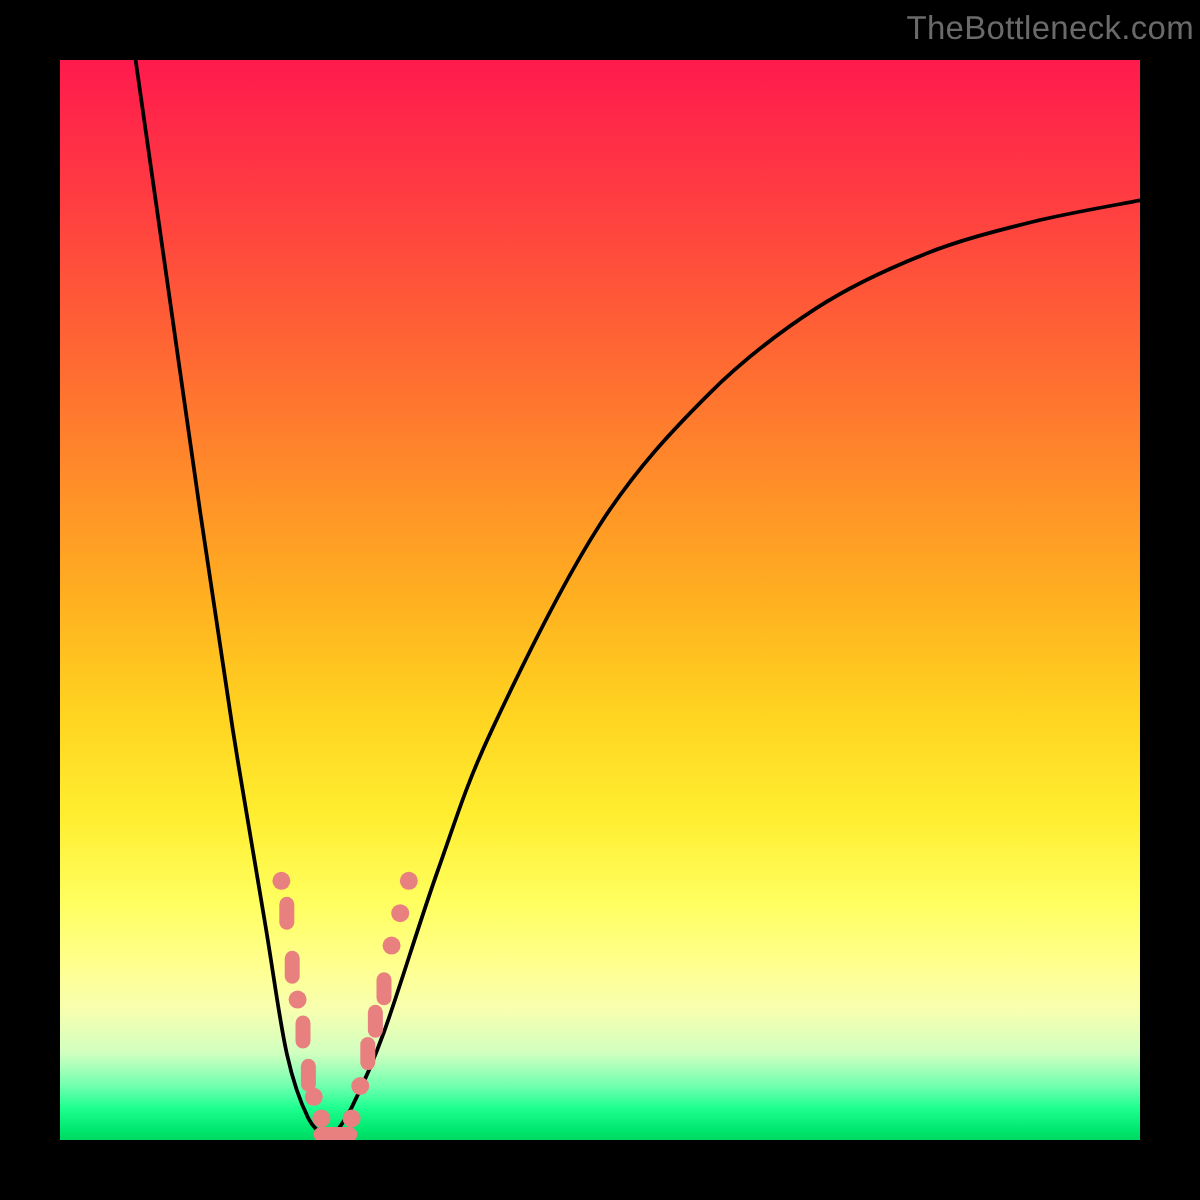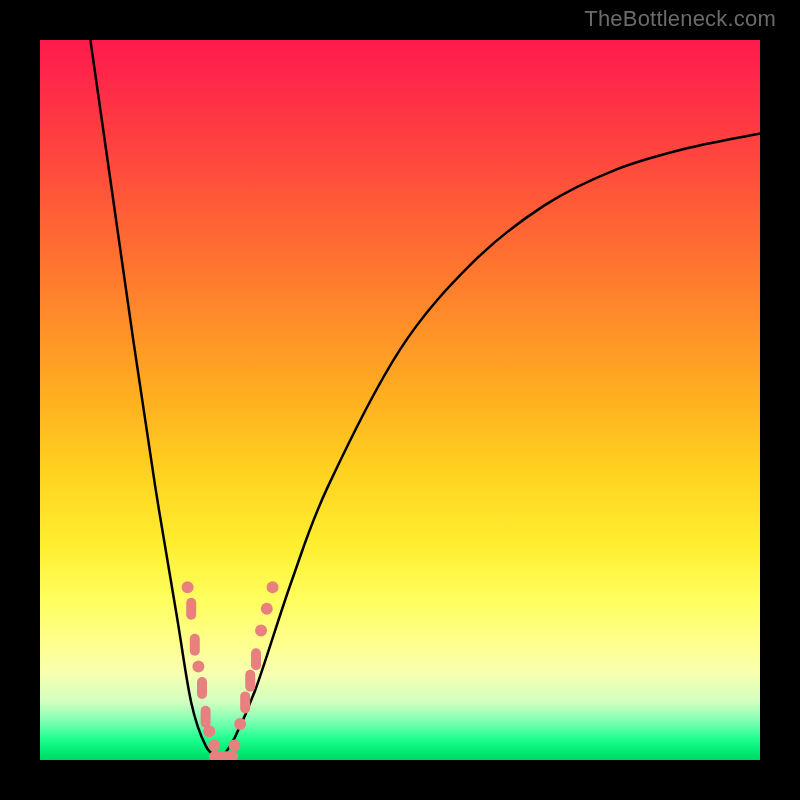--- a/index.html
+++ b/index.html
@@ -52,21 +52,21 @@
   }
   svg.curves {
     position: absolute;
     inset: 0;
     width: 720px;
     height: 720px;
   }
   .watermark {
     position: absolute;
     top: 6px;
-    right: 24px;
+    right: 4px;
     color: #6a6a6a;
     font-size: 22px;
     font-weight: 500;
     letter-spacing: 0.2px;
   }
 </style>
 </head>
 <body>
 
 <div class="frame">

